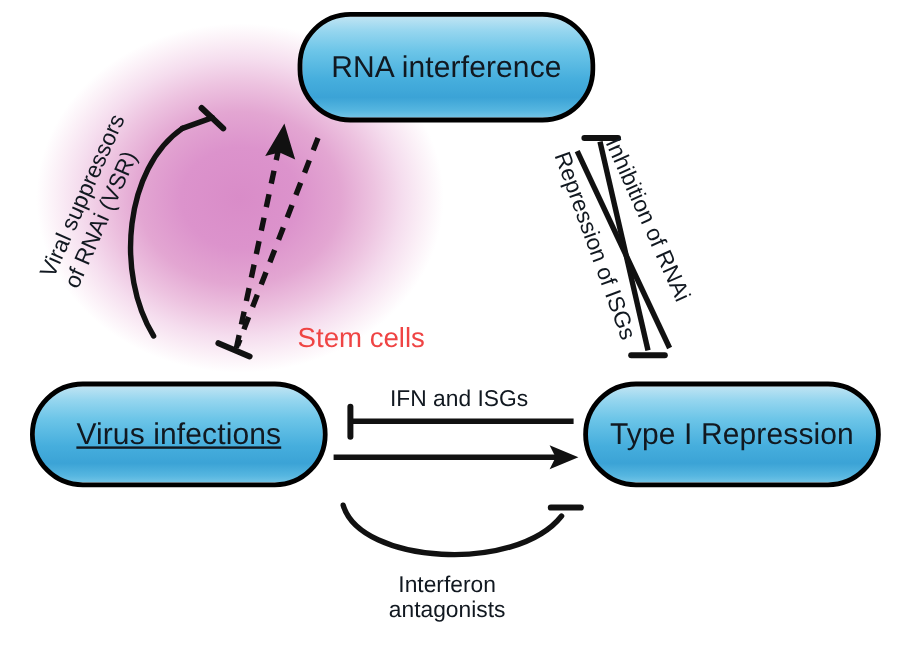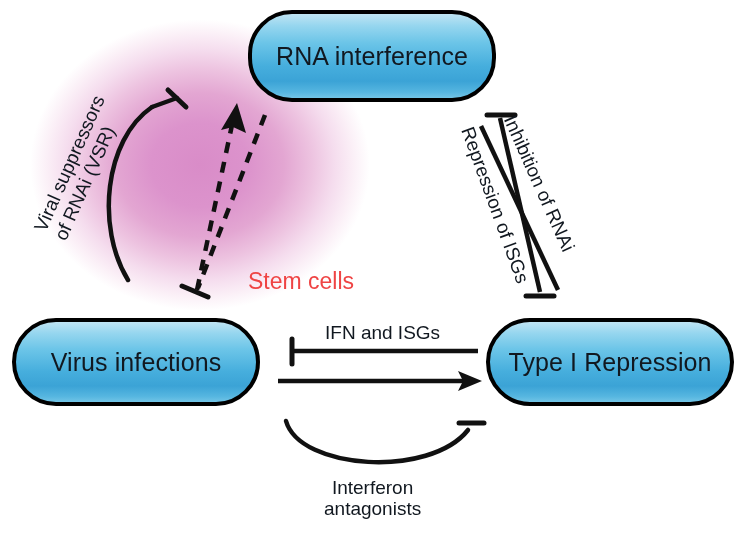--- a/index.html
+++ b/index.html
@@ -161,21 +161,21 @@
 
     <g>
       <line x1="481" y1="126" x2="558" y2="290" stroke="#111111" stroke-width="4.5" stroke-linecap="butt"></line>
     </g>
   </svg>
 
   <div class="node" id="node-rna-interference" style="left:248px; top:10px; width:248px; height:92px; border-radius:44px;">
     <span class="node-label">RNA interference</span>
   </div>
 
-  <div class="node" id="node-virus-infections" style="left:12px; top:318px; width:248px; height:88px; border-radius:44px;">
+  <div class="node" id="node-virus-infections" style="left:25px; top:318px; width:248px; height:88px; border-radius:44px;text-decoration:underline;">
     <span class="node-label">Virus infections</span>
   </div>
 
   <div class="node" id="node-type-i-interferon" style="left:486px; top:318px; width:248px; height:88px; border-radius:44px;">
     <span class="node-label">Type I Repression</span>
   </div>
 
   <div id="stem-cells">Stem cells</div>
 
   <div class="rot-label" id="vsr-label">

